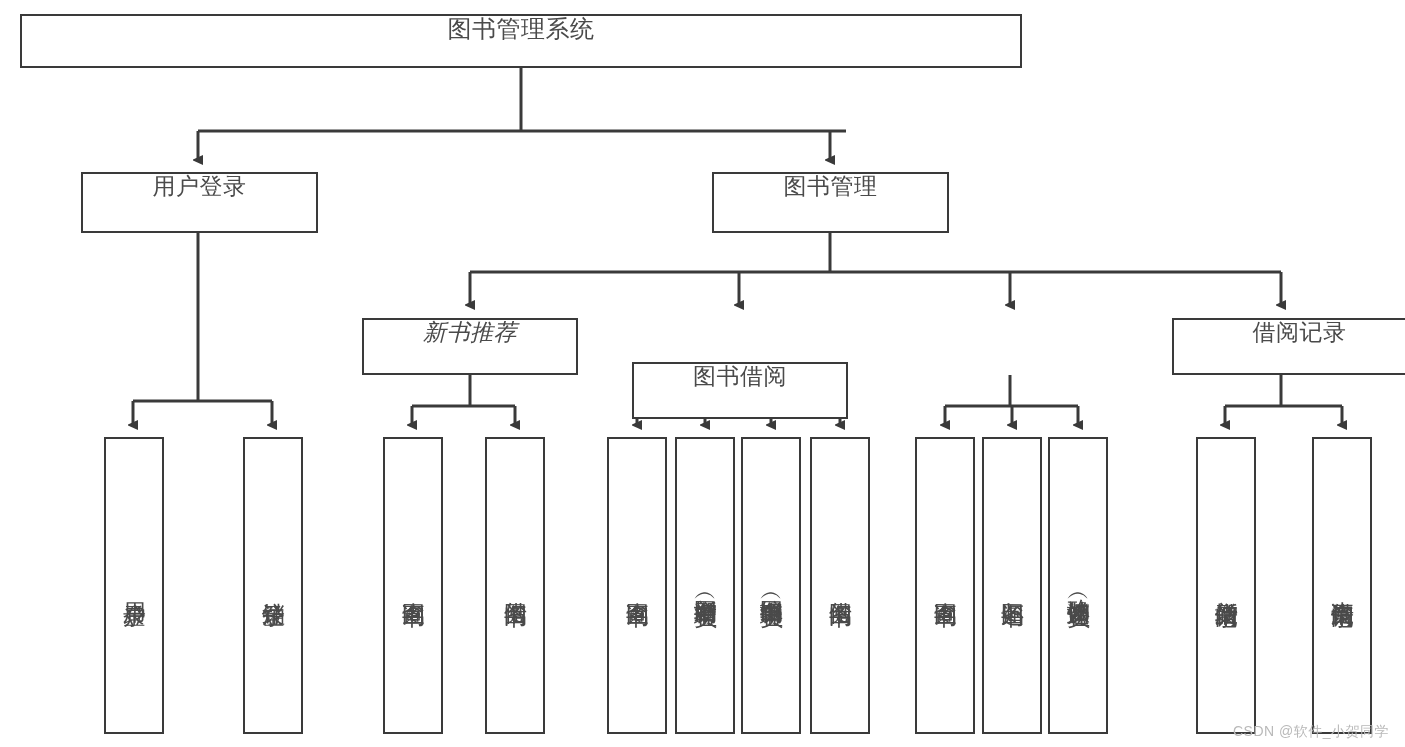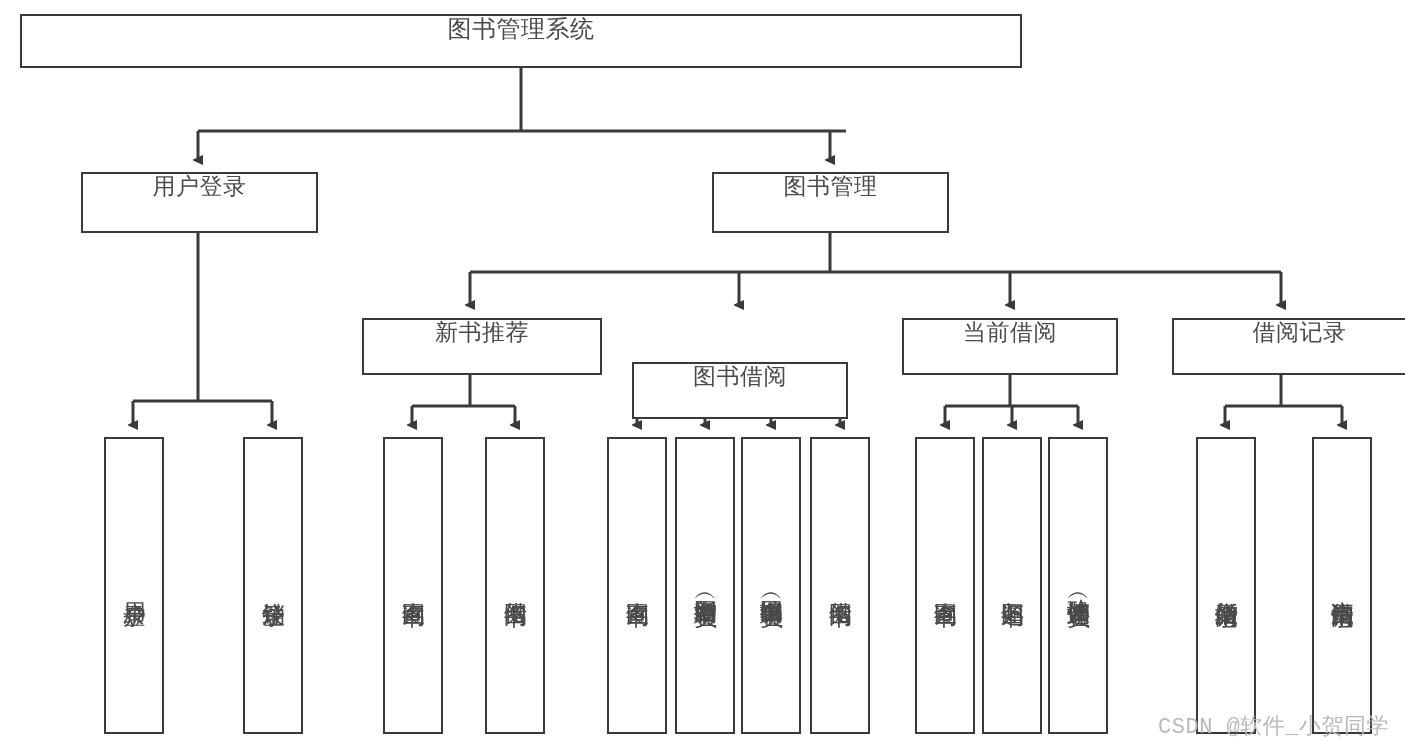--- a/index.html
+++ b/index.html
@@ -59,25 +59,24 @@
     letter-spacing: 1px;
     white-space: nowrap;
   }
   #root-node .label {
     font-size: 24px;
   }
   #watermark {
     position: absolute;
     right: 16px;
     bottom: 6px;
-    font-size: 22px;
+    font-size: 14px;
     color: #b9b9b9;
     letter-spacing: 0.5px;
     white-space: nowrap;
-    font-family: Liberation Mono, monospace;
   }
 </style>
 </head>
 <body>
 
 <div id="diagram-root">
 
   <svg class="connectors" viewBox="0 0 1405 747" xmlns="http://www.w3.org/2000/svg">
     <defs>
       <marker id="arrow" markerWidth="10" markerHeight="10" refX="5" refY="5" orient="auto" markerUnits="userSpaceOnUse">
@@ -133,31 +132,28 @@
   </div>
 
   <div class="node horizontal" style="left:81px; top:172px; width:237px; height:61px;">
     <span class="label">用户登录</span>
   </div>
 
   <div class="node horizontal" style="left:712px; top:172px; width:237px; height:61px;">
     <span class="label">图书管理</span>
   </div>
 
-  <div class="node horizontal" style="left:362px; top:318px; width:240px; height:57px;">
+  <div class="node horizontal" style="left:362px; top:318px; width:216px; height:57px;font-style:italic;">
     <span class="label">新书推荐</span>
   </div>
 
   <div class="node horizontal" style="left:632px; top:318px; width:216px; height:57px;margin-top:44px;">
     <span class="label">图书借阅</span>
   </div>
 
-  <div class="node horizontal" style="left:902px; top:318px; width:216px; height:57px;">
-    <span class="label">当前借阅</span>
-  </div>
 
   <div class="node horizontal" style="left:1172px; top:318px; width:255px; height:57px;">
     <span class="label">借阅记录</span>
   </div>
 
   <div class="node vertical" style="left:104px; top:437px; width:60px; height:297px;">
     <span class="label">用户登录</span>
   </div>
 
   <div class="node vertical" style="left:243px; top:437px; width:60px; height:297px;">

